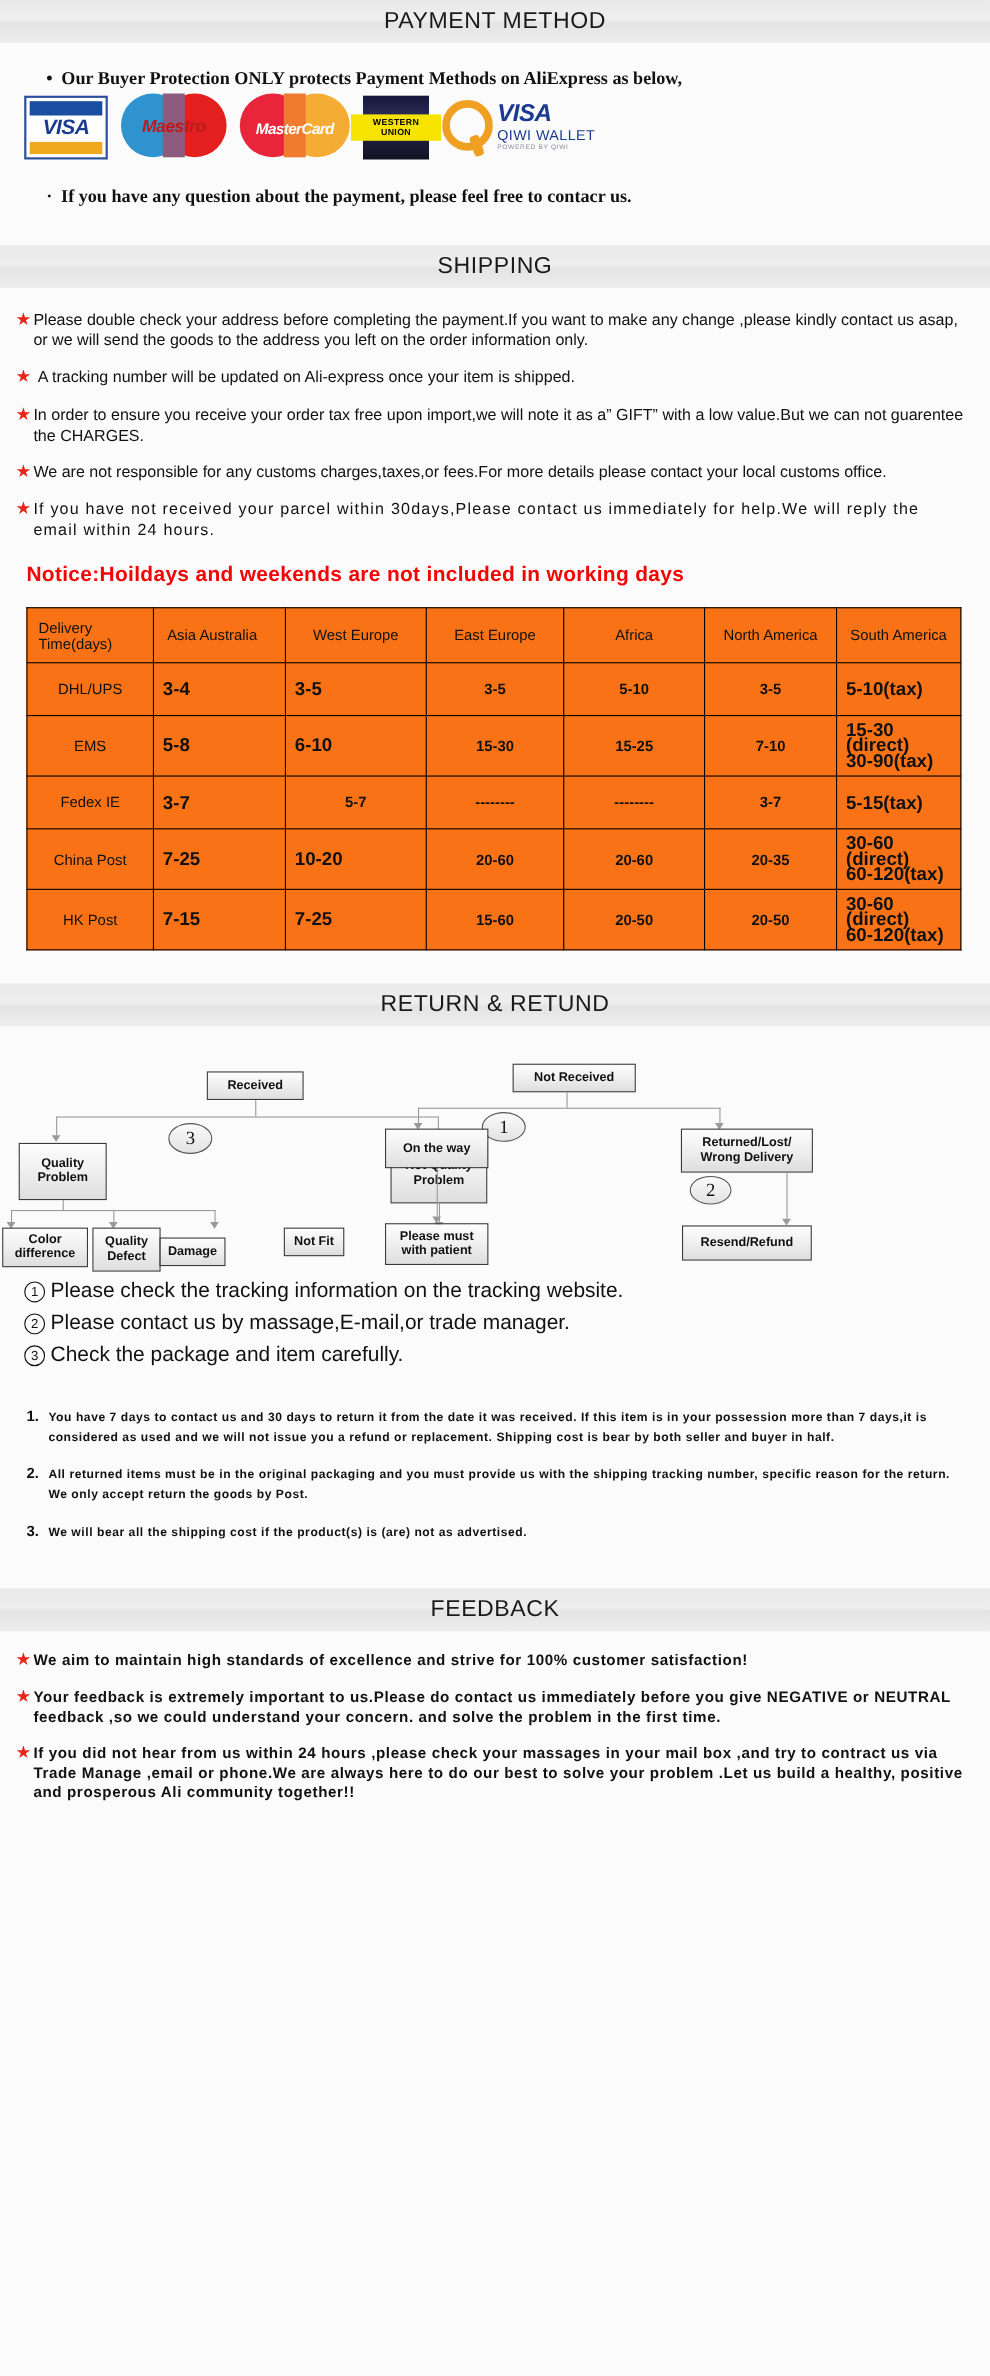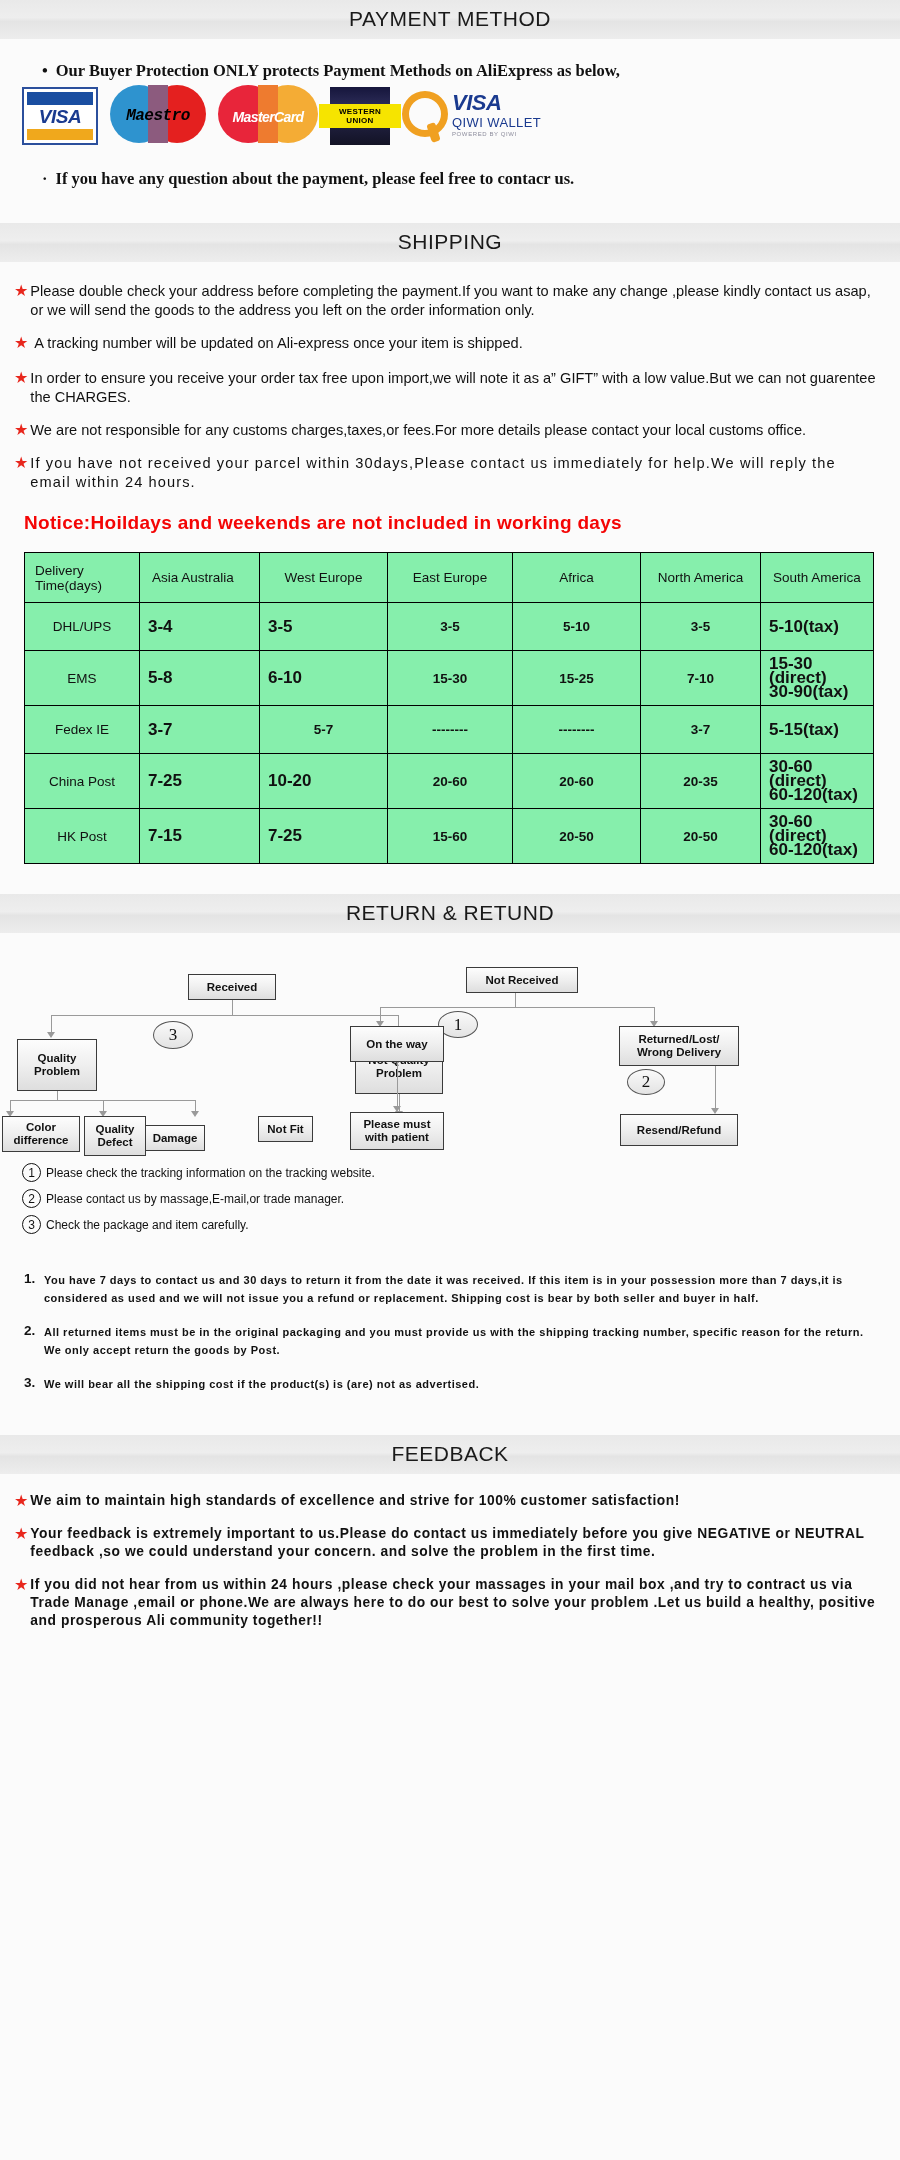--- a/index.html
+++ b/index.html
@@ -49,21 +49,21 @@
     text-align:center; font-style:italic; font-weight:bold; font-size:19px;
     color:#1a3a8f; letter-spacing:-0.5px; line-height:20px;
   }
   .visa-box .bar-bot { height:11px; background:#f0a81c; margin:0 3px 3px 3px;}
 
   .maestro { width:96px; height:62px; position:relative; }
   .maestro .c1 { position:absolute; left:0; top:2px; width:58px; height:58px; border-radius:50%; background:#2e93cf; }
   .maestro .c2 { position:absolute; right:0; top:2px; width:58px; height:58px; border-radius:50%; background:#e4201f; }
   .maestro .ov { position:absolute; left:38px; top:2px; width:20px; height:58px; background:#8c5b7e; }
   .maestro .lbl { position:absolute; left:0; right:0; top:24px; text-align:center;
-    color:#000000; font-weight:bold; font-style:italic; font-size:16px; letter-spacing:-0.5px; z-index:5;font-family:Liberation Mono, monospace;}
+    color:#b91c1c; font-weight:bold; font-style:italic; font-size:16px; letter-spacing:-0.5px; z-index:5;}
 
   .mc { width:100px; height:62px; position:relative; }
   .mc .c1 { position:absolute; left:0; top:2px; width:60px; height:58px; border-radius:50%; background:#e8253a; }
   .mc .c2 { position:absolute; right:0; top:2px; width:60px; height:58px; border-radius:50%; background:#f4ac35; }
   .mc .ov { position:absolute; left:40px; top:2px; width:20px; height:58px; background:#ee7b2f; }
   .mc .lbl { position:absolute; left:0; right:0; top:26px; text-align:center;
     color:#fff; font-weight:bold; font-style:italic; font-size:14px; letter-spacing:-0.6px; z-index:5;}
 
   .wu { width:60px; height:58px; background:linear-gradient(to bottom,#16163c 0%,#2a2a55 30%,#131325 100%);
         display:flex; align-items:center; justify-content:center; }
@@ -92,21 +92,21 @@
   .sp { letter-spacing:1.1px; }
 
   .notice {
     color:#f40505; font-weight:bold; font-size:19px; letter-spacing:0.3px;
     padding:6px 0 0 24px; margin:6px 0 18px 0;
   }
 
   
   table.ship {
     border-collapse:collapse; margin:0 0 0 24px; width:850px;
-    border:1px solid #000; background:#86efac;
+    border:1px solid #000; background:#f97316;
   }
   table.ship td {
     border:1px solid #000; font-size:13.5px; color:#111; padding:6px 8px;
     font-weight:bold;
   }
   table.ship tr.head td { font-weight:normal; font-size:13.5px; text-align:center; height:50px;}
   table.ship td.rh { text-align:center; font-weight:normal; }
   table.ship td.ctr { text-align:center; }
   table.ship td.lft { text-align:left; font-size:17px; line-height:14px;}
   table.ship tr.body td { height:48px; }
@@ -135,21 +135,21 @@
   }
 
   
   .clist { padding:6px 0 4px 22px; }
   .clist .row { display:flex; align-items:center; margin-bottom:7px; }
   .cnum {
     width:19px; height:19px; border:1px solid #111; border-radius:50%;
     display:inline-flex; align-items:center; justify-content:center;
     font-size:12px; margin-right:5px; flex:none;
   }
-  .ctext { font-size:12px; color:#111; }
+  .ctext { font-size:19px; color:#111; }
 
   
   .nlist { padding:10px 20px 10px 24px; }
   .nrow { display:flex; margin-bottom:16px; }
   .nno { font-size:13.5px; font-weight:bold; width:20px; flex:none; }
   .ntext { font-size:11px; line-height:18px; letter-spacing:0.5px; font-weight:bold; color:#111;}
 
   
   .fb-wrap { padding:18px 0 18px 0; }
   .fb-item { display:flex; align-items:flex-start; padding:0 16px 0 14px; margin-bottom:15px; }

